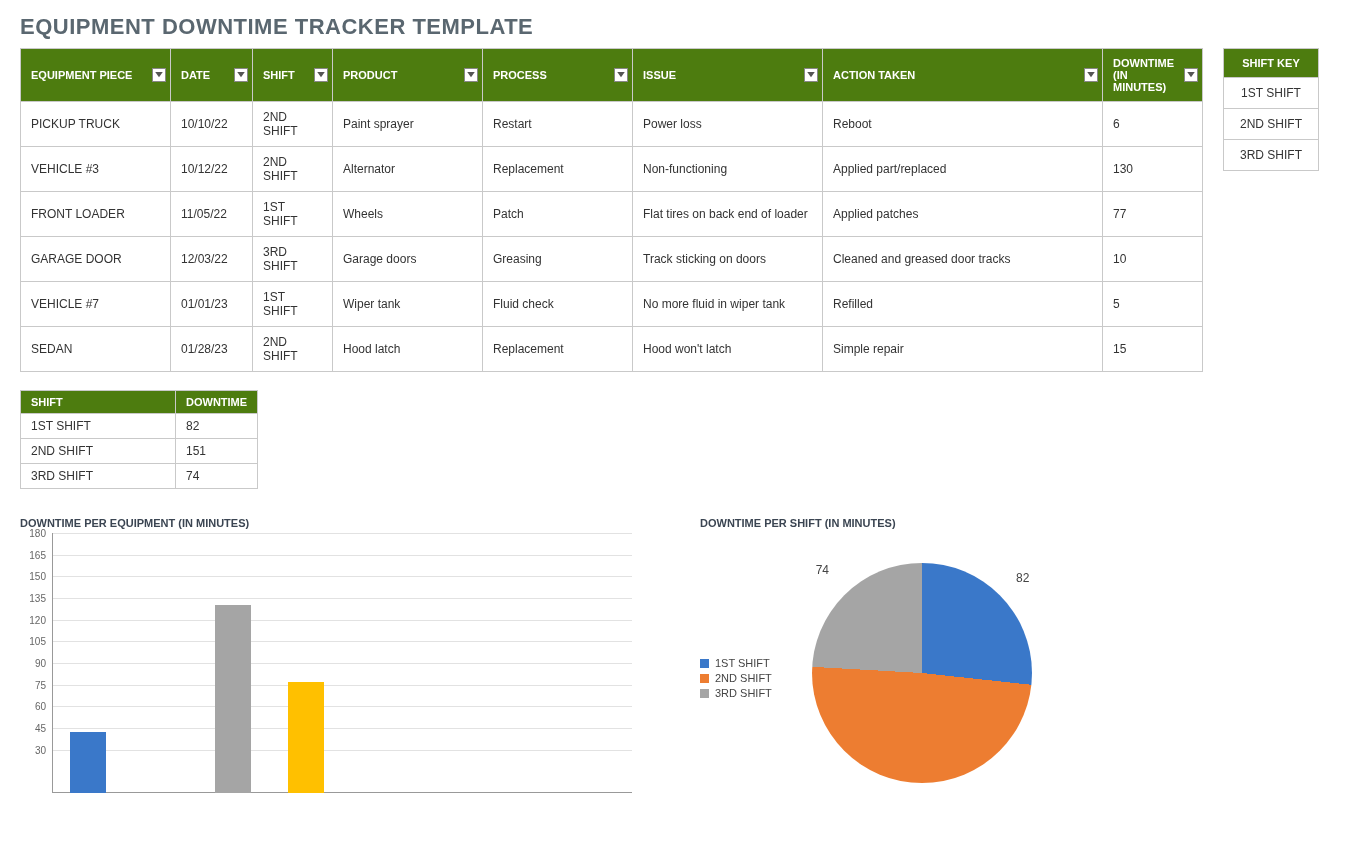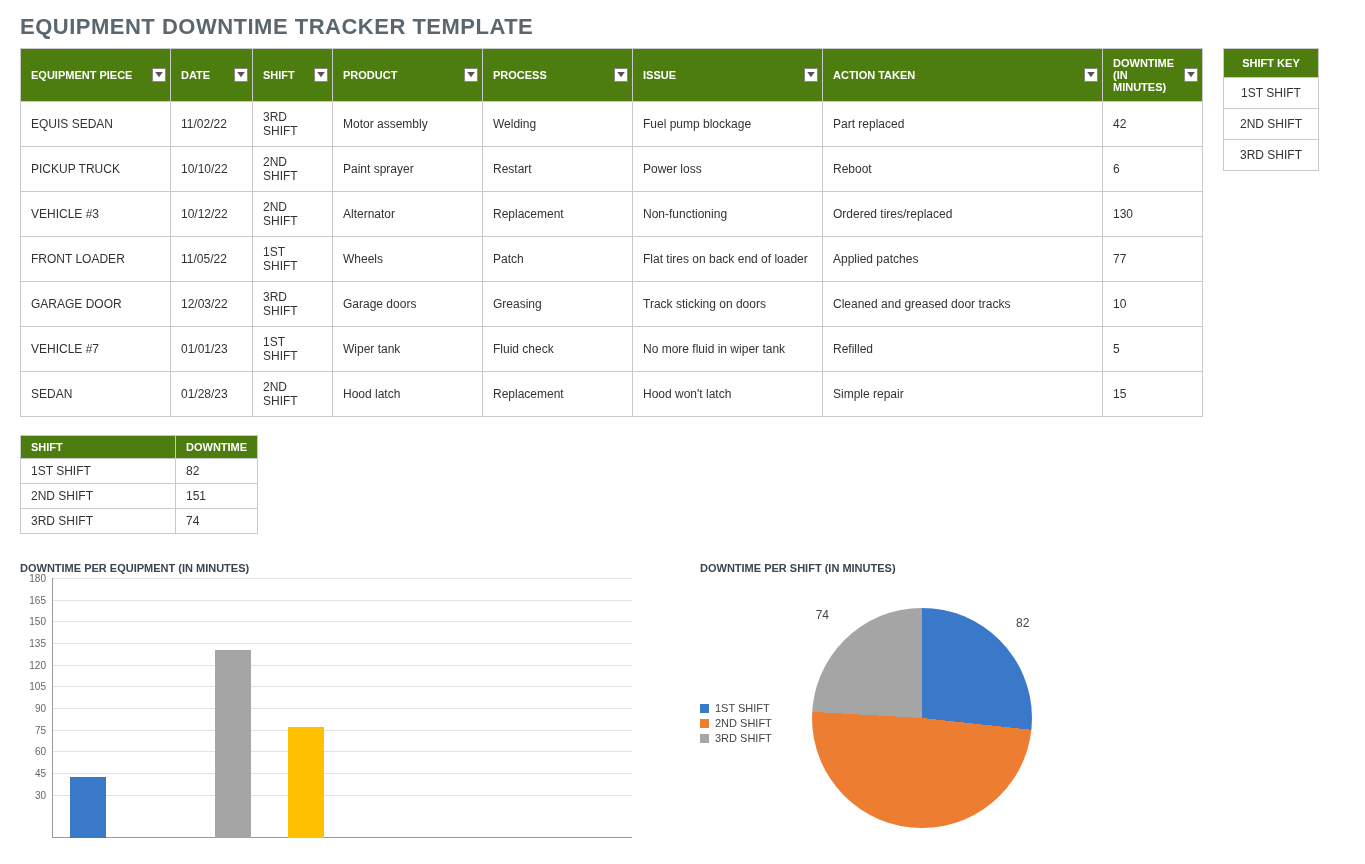--- a/index.html
+++ b/index.html
@@ -89,47 +89,37 @@
             </span></th>
           <th class="col-down">DOWNTIME (IN MINUTES)<span class="filter-icon">
               <svg viewBox="0 0 10 8">
                 <polygon points="0,0 10,0 5,7" fill="#555"></polygon>
               </svg>
             </span></th>
         </tr>
       </thead>
     <tbody id="main-body">
         <tr>
-          <td>EQUIS SEDAN</td>
-          <td>11/02/22</td>
-          <td>3RD SHIFT</td>
-          <td>Motor assembly</td>
-          <td>Welding</td>
-          <td>Fuel pump blockage</td>
-          <td>Part replaced</td>
-          <td>42</td>
-        </tr>
-        <tr>
           <td>PICKUP TRUCK</td>
           <td>10/10/22</td>
           <td>2ND SHIFT</td>
           <td>Paint sprayer</td>
           <td>Restart</td>
           <td>Power loss</td>
           <td>Reboot</td>
           <td>6</td>
         </tr>
         <tr>
           <td>VEHICLE #3</td>
           <td>10/12/22</td>
           <td>2ND SHIFT</td>
           <td>Alternator</td>
           <td>Replacement</td>
           <td>Non-functioning</td>
-          <td>Ordered tires/replaced</td>
+          <td>Applied part/replaced</td>
           <td>130</td>
         </tr>
         <tr>
           <td>FRONT LOADER</td>
           <td>11/05/22</td>
           <td>1ST SHIFT</td>
           <td>Wheels</td>
           <td>Patch</td>
           <td>Flat tires on back end of loader</td>
           <td>Applied patches</td>

